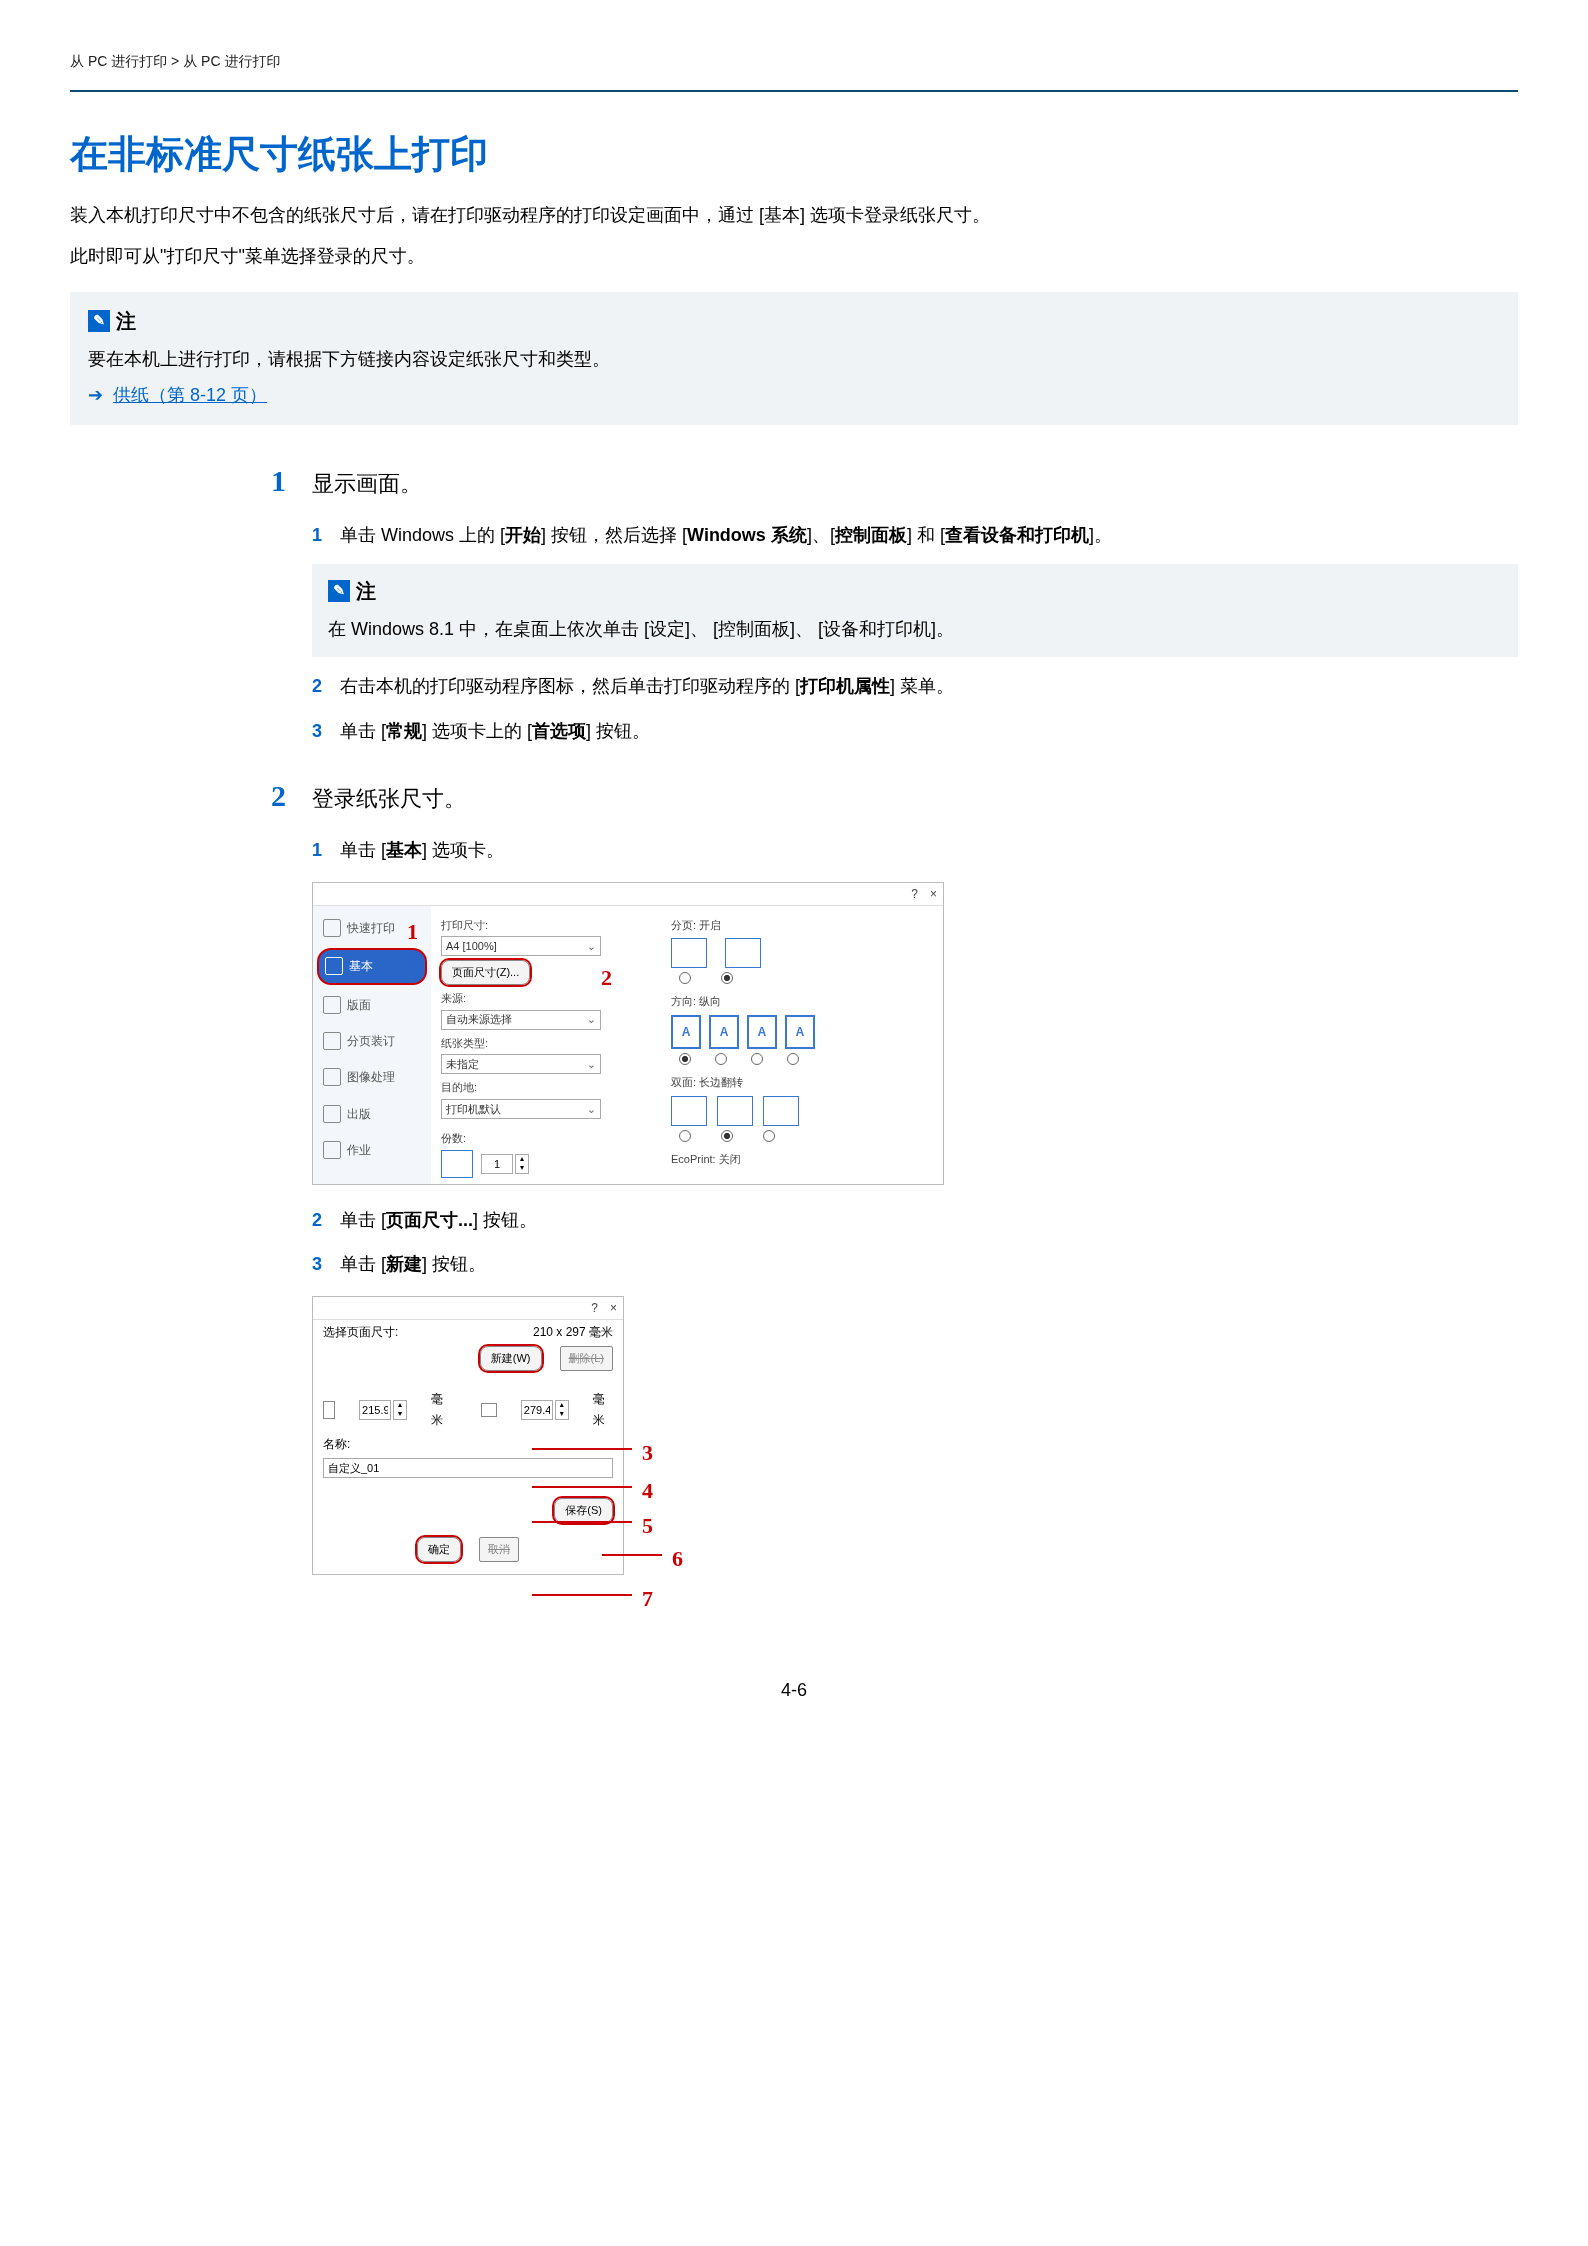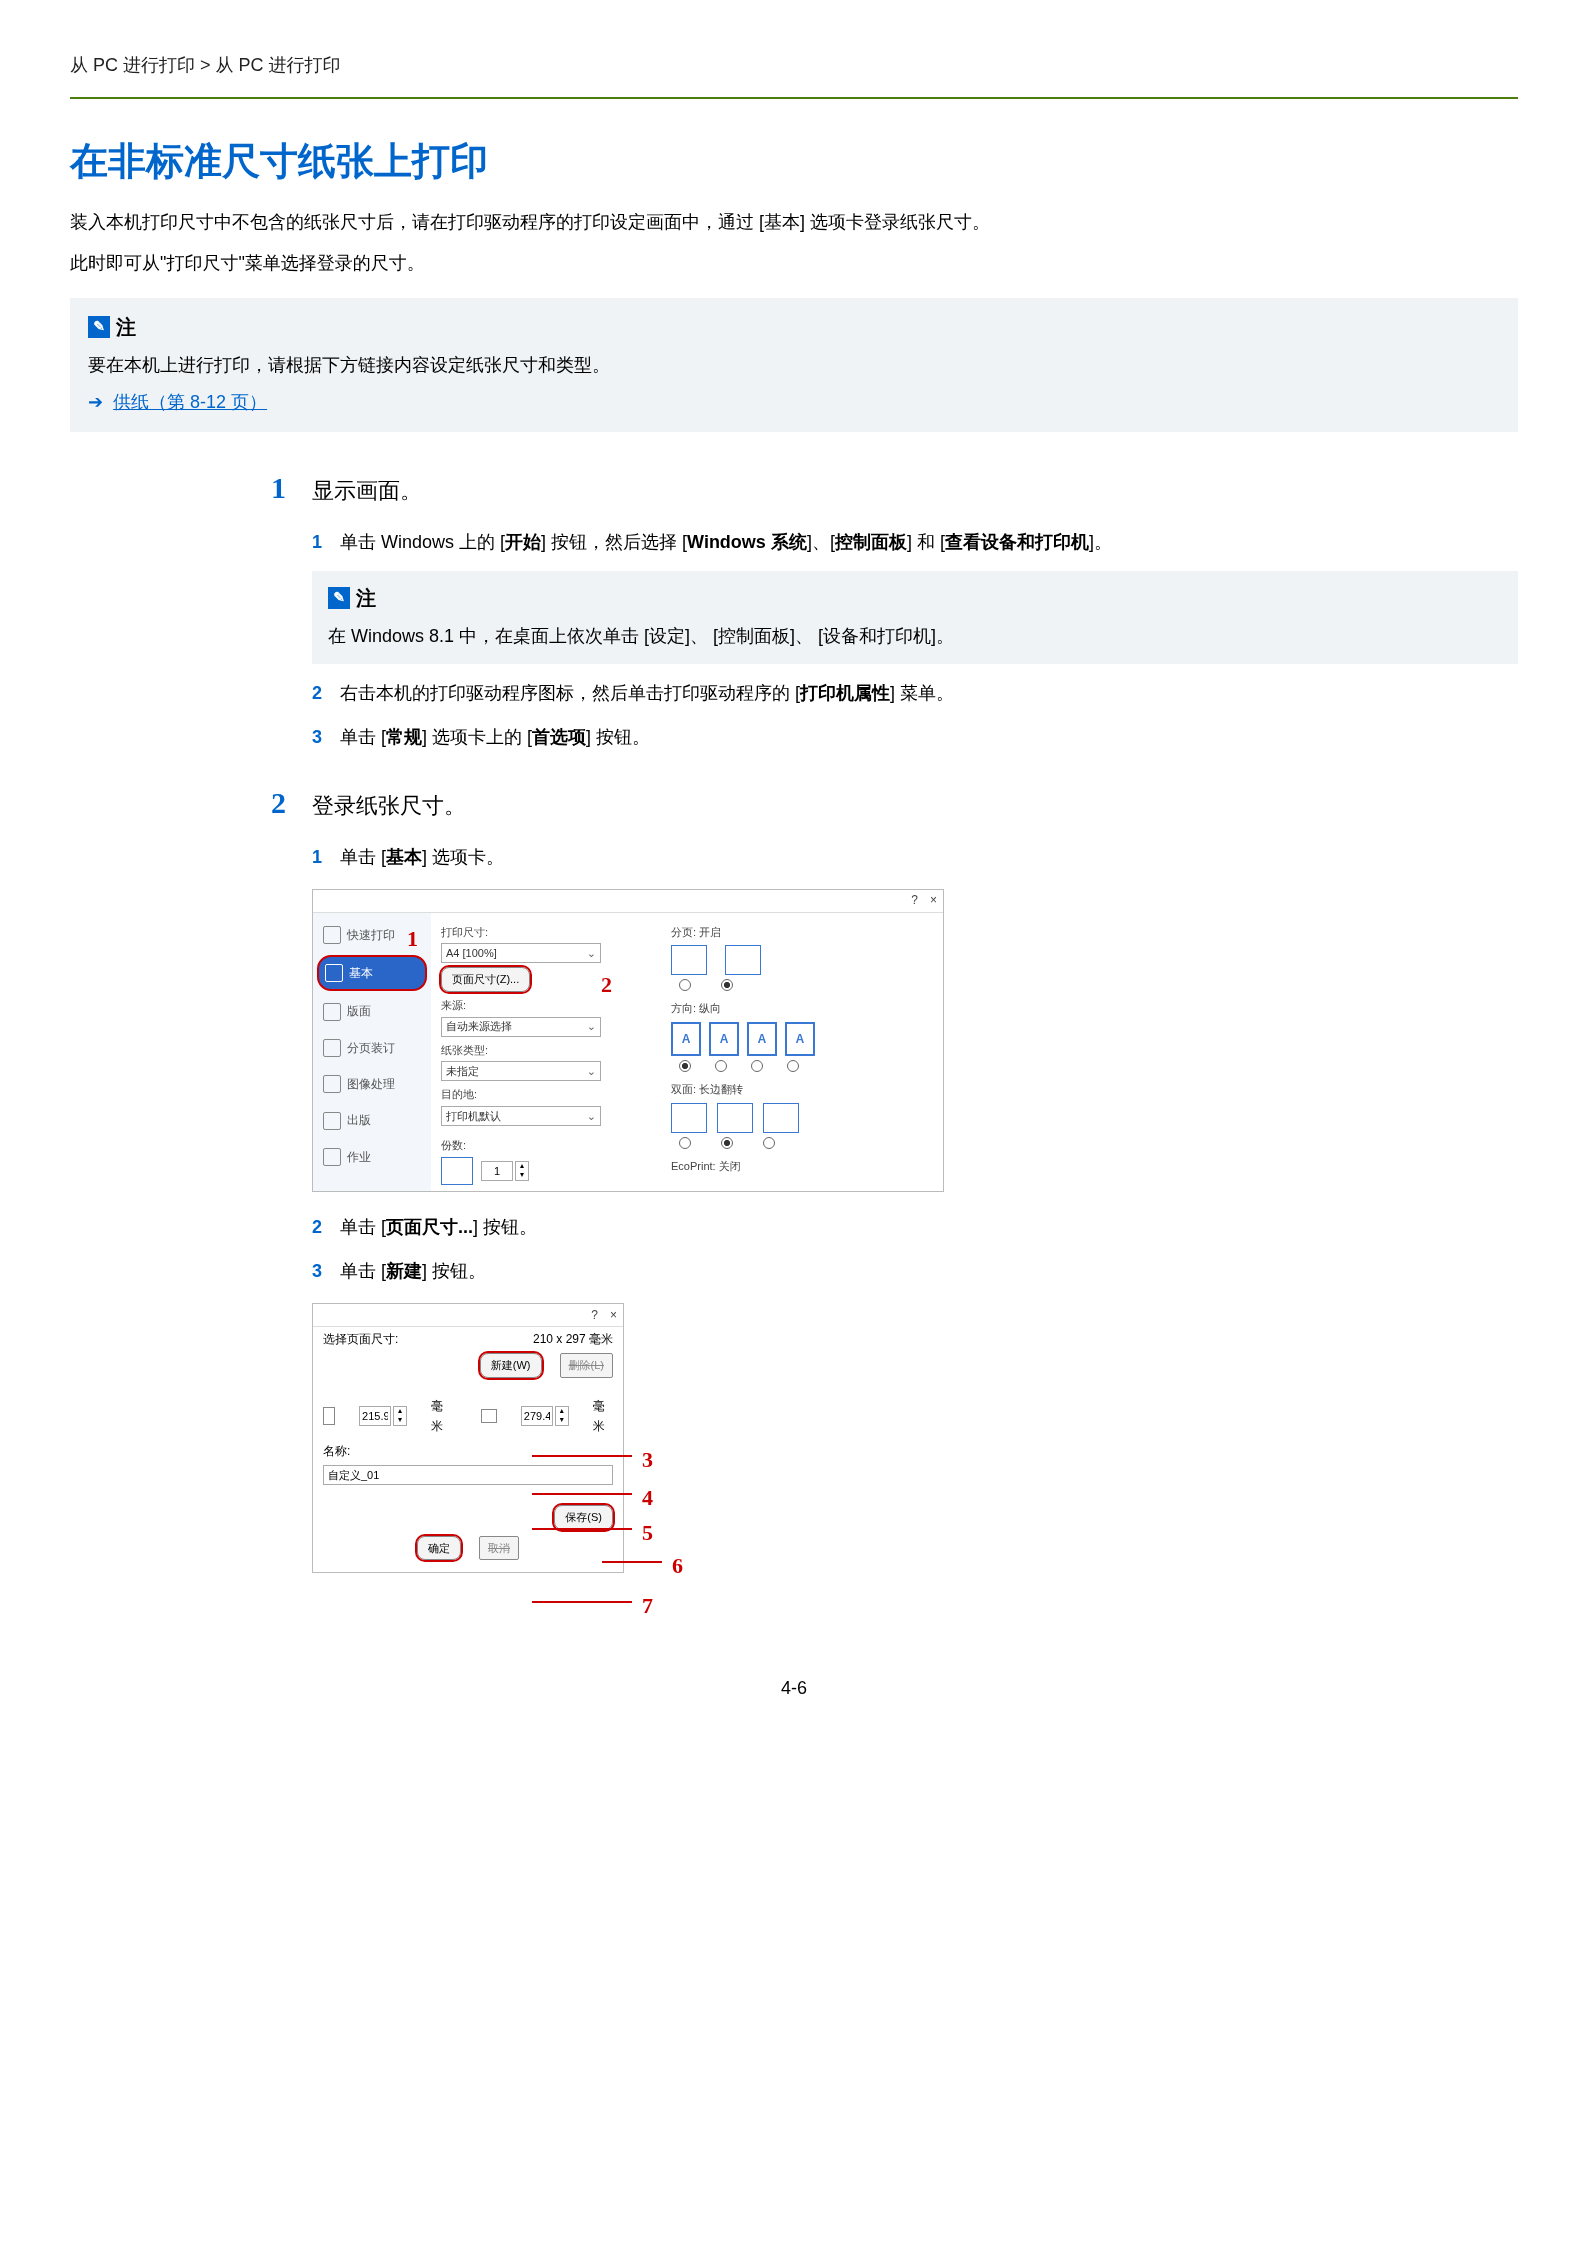--- a/index.html
+++ b/index.html
@@ -5,23 +5,23 @@
   body {
     font-family: "Microsoft YaHei", "SimSun", sans-serif;
     background: #fff;
     margin: 0;
     padding: 50px 70px;
     font-size: 18px;
     color: #000;
     line-height: 1.7;
   }
   .breadcrumb {
-    font-size: 18px;
+    font-size: 14px;
     color: #222;
-    border-bottom: 2px solid #4d7c0f;
+    border-bottom: 2px solid #0c4a6e;
     padding-bottom: 16px;
     margin-bottom: 30px;
   }
   h1 {
     color: #0066cc;
     font-size: 38px;
     font-weight: bold;
     margin: 0 0 14px 0;
   }
   .intro {
@@ -453,21 +453,21 @@
       </div>
       <div class="row">
           <span>名称:</span>
         </div>
       <div class="row">
           <div class="field">自定义_01</div>
         </div>
       <div class="row" style="justify-content:flex-end;margin-top:16px">
         <span class="btn red-ring">保存(S)</span>
       </div>
-      <div class="row" style="justify-content:center;gap:18px;margin-top:2px">
+      <div class="row" style="justify-content:center;gap:18px;margin-top:10px">
         <span class="btn red-ring">确定</span>
         <span class="btn" style="text-decoration:line-through;color:#888">取消</span>
       </div>
     </div>
 
     <div class="callout-line" style="top:152px;left:220px;width:100px"></div>
     <div class="callout" style="top:138px;left:330px">3</div>
     <div class="callout-line" style="top:190px;left:220px;width:100px"></div>
     <div class="callout" style="top:176px;left:330px">4</div>
     <div class="callout-line" style="top:225px;left:220px;width:100px"></div>

